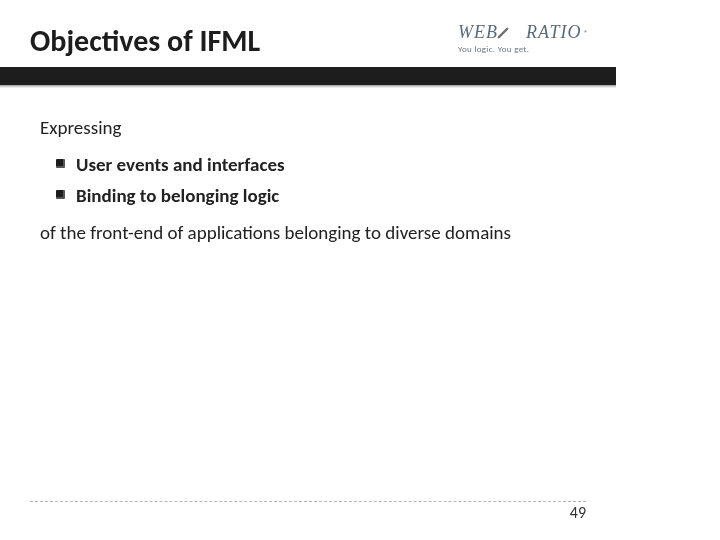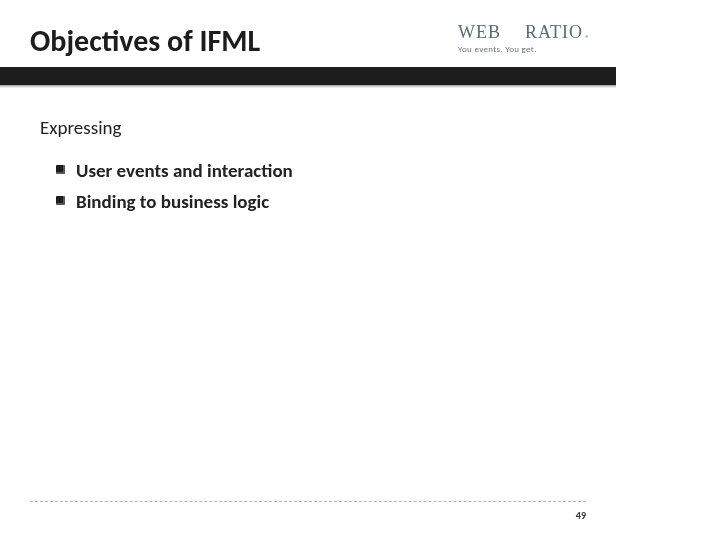--- a/index.html
+++ b/index.html
@@ -40,22 +40,23 @@
   }
   .logo {
     position: absolute;
     right: 28px;
     top: 22px;
     width: 130px;
     text-align: left;
   }
   .logo-top {
     display: flex;
-    align-items: flex-end;
+    align-items: center;
     gap: 2px;
+    font-style: italic;
   }
   .logo-web {
     font-family: Georgia, "Times New Roman", serif;
     font-size: 18px;
     letter-spacing: 1px;
     color: #5a6b78;
     font-weight: 400;
   }
   .logo-box1 {
     width: 14px; height: 14px; background: #c1392b;
@@ -84,21 +85,21 @@
     color: #6b7680;
     margin-top: 0px;
     letter-spacing: 0.3px;
   }
   .body {
     padding: 28px 30px 0 40px;
     font-size: 19px;
     color: #222;
   }
   .lead {
-    margin: 0 0 20px 0;
+    margin: 0 0 14px 0;
     font-weight: 400;
   }
   ul.bullets {
     list-style: none;
     margin: 0 0 14px 0;
     padding: 0 0 0 16px;
   }
   ul.bullets li {
     position: relative;
     padding-left: 20px;
@@ -125,52 +126,53 @@
     position: absolute;
     left: 30px;
     right: 30px;
     bottom: 38px;
     border-top: 1px dashed #b7b7b7;
   }
   .page-number {
     position: absolute;
     right: 30px;
     bottom: 18px;
-    font-size: 10px;
-    font-weight: 700;
+    font-size: 16px;
+    font-weight: 400;
     color: #333;
   }
 </style>
 </head>
 <body>
 
 <div class="slide">
 
   <div class="title-bar">
     <h1>Objectives of IFML</h1>
   </div>
 
   <div class="logo">
     <div class="logo-top">
       <span class="logo-web">WEB</span>
       <span class="logo-box1"></span>
       <span class="logo-box2"></span>
       <span class="logo-ratio">RATIO</span>
       <span class="logo-reg">®</span>
     </div>
-    <div class="logo-tagline">You events. You get.</div>
+    <div class="logo-tagline">You logic. You get.</div>
   </div>
 
   <div class="title-underline"></div>
   <div class="title-underline-shadow"></div>
 
   <div class="body">
     <p class="lead">Expressing</p>
     <ul class="bullets">
-      <li>User events and interaction</li>
-      <li>Binding to business logic</li>
+      <li>User events and interfaces</li>
+      <li>Binding to belonging logic</li>
     </ul>
+    <p class="tail">of the front-end of applications belonging to diverse domains</p>
   </div>
 
   <div class="footer-line"></div>
   <div class="page-number">49</div>
 
 </div>
 
 </body></html>

